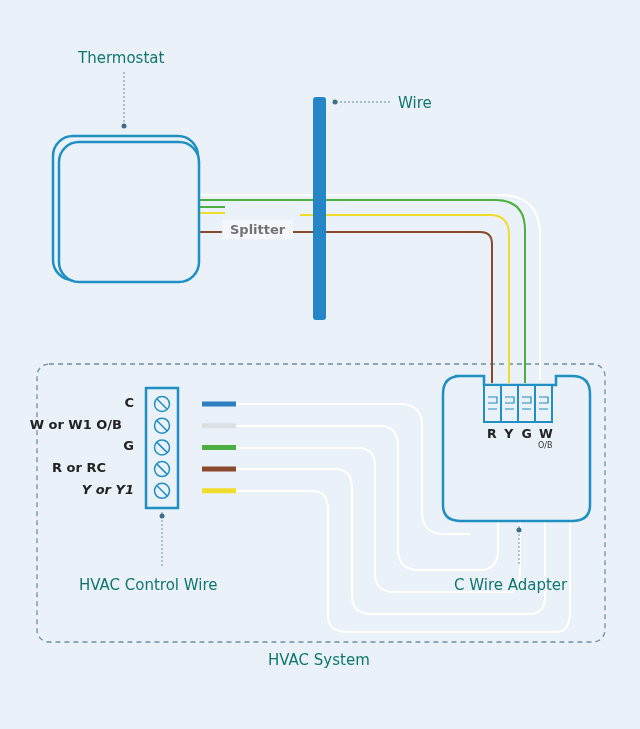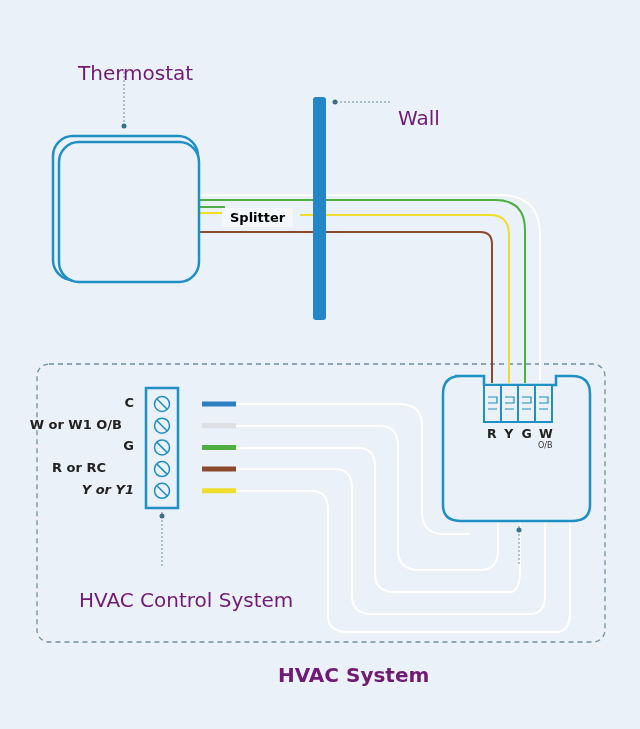--- a/index.html
+++ b/index.html
@@ -1,21 +1,21 @@
 <!DOCTYPE html>
 <html><head>
 <meta charset="utf-8">
 <style>
   html, body { margin:0; padding:0; }
   body { width:640px; height:729px; background:#eaf1f9; font-family:"DejaVu Sans", sans-serif; overflow:hidden; }
   #stage { position:relative; width:640px; height:729px; }
   svg { position:absolute; left:0; top:0; }
-  .lbl { position:absolute; color:#701a75; font-size:20px; white-space:nowrap;margin-top:12px; }
+  .lbl { position:absolute; color:#0f766e; font-size:15px; white-space:nowrap; }
   .termlbl { position:absolute; color:#222; font-size:13px; font-weight:bold; text-align:right; width:110px; }
-  .splitter { position:absolute; left:222px; top:208px; background:#f4f8fc; color:#000000; font-weight:bold; font-size:13px; padding:2px 8px; }
+  .splitter { position:absolute; left:222px; top:220px; background:#f4f8fc; color:#737373; font-weight:bold; font-size:13px; padding:2px 8px; }
   .ltr { position:absolute; font-size:12.5px; font-weight:bold; color:#222; }
   .ob { position:absolute; font-size:8px; color:#333; }
 </style>
 </head>
 <body>
 
 <div id="stage">
 <svg width="640" height="729" viewBox="0 0 640 729">
 
   <rect x="37" y="364" width="568" height="278" rx="12" fill="none" stroke="#6f8fa0" stroke-width="1.3" stroke-dasharray="5,4"></rect>
@@ -79,24 +79,25 @@
         <line x1="202" y1="425.7" x2="236" y2="425.7" stroke="#dcdfe3" stroke-width="5"></line>
         <line x1="202" y1="447.4" x2="236" y2="447.4" stroke="#4caf3f" stroke-width="5"></line>
         <line x1="202" y1="469.1" x2="236" y2="469.1" stroke="#8b4a2b" stroke-width="5"></line>
         <line x1="202" y1="490.8" x2="236" y2="490.8" stroke="#f0dc2a" stroke-width="5"></line>
       </g>
   <line x1="162" y1="512" x2="162" y2="568" stroke="#6a8ea0" stroke-width="1" stroke-dasharray="2,2"></line>
   <circle cx="162" cy="516" r="2.5" fill="#3d6f86"></circle>
 </svg>
 
 <div class="lbl" style="left:78px; top:49px;">Thermostat</div>
-<div class="lbl" style="left:398px; top:94px;">Wall</div>
+<div class="lbl" style="left:398px; top:94px;">Wire</div>
 <div class="splitter">Splitter</div>
-<div class="lbl" style="left:79px; top:576px;">HVAC Control System</div>
-<div class="lbl" style="left:278px; top:651px;font-weight:bold;">HVAC System</div>
+<div class="lbl" style="left:79px; top:576px;">HVAC Control Wire</div>
+<div class="lbl" style="left:454px; top:576px;">C Wire Adapter</div>
+<div class="lbl" style="left:268px; top:651px;">HVAC System</div>
 
 <div id="termlabels">
       <div class="termlbl" style="left: 24px; top: 395px;">C</div>
       <div class="termlbl" style="left: 12px; top: 416.7px;">W or W1 O/B</div>
       <div class="termlbl" style="left: 24px; top: 438.4px;">G</div>
       <div class="termlbl" style="left: 24px; top: 460.1px; text-align: center;">R or RC</div>
       <div class="termlbl" style="left: 24px; top: 481.8px; font-style: italic;">Y or Y1</div>
     </div>
 <div id="adapterletters">
       <div class="ltr" style="left: 487px; top: 426px;">R</div>

